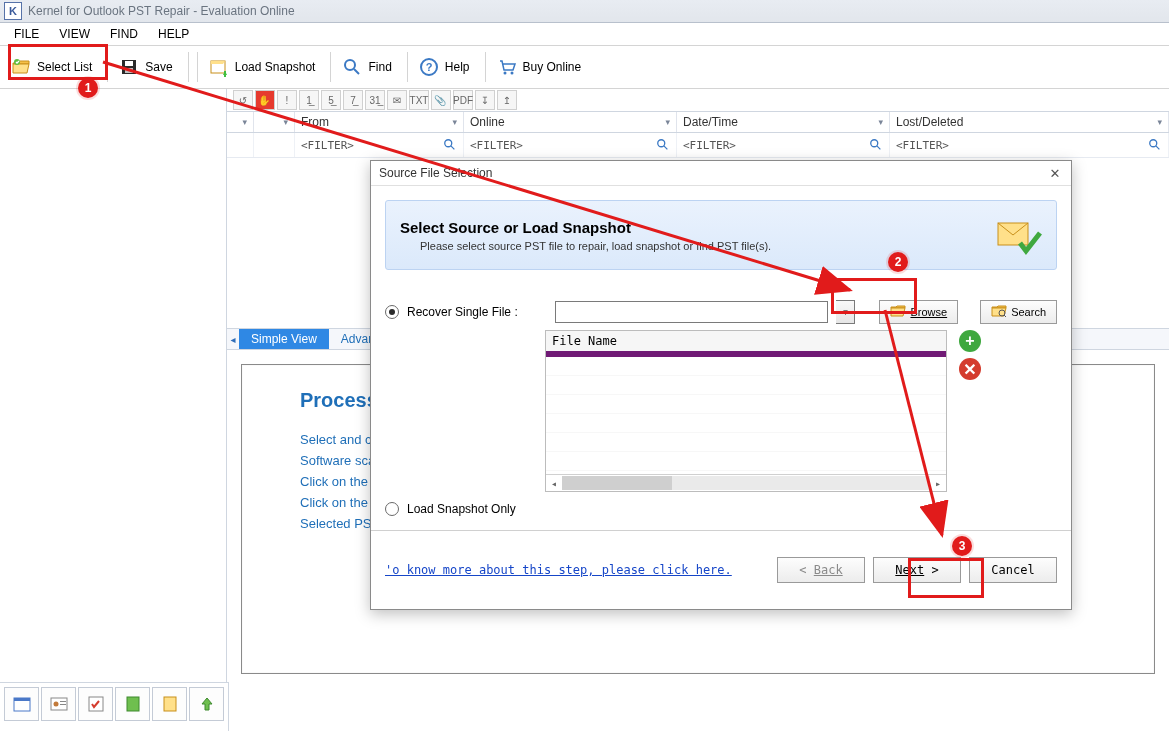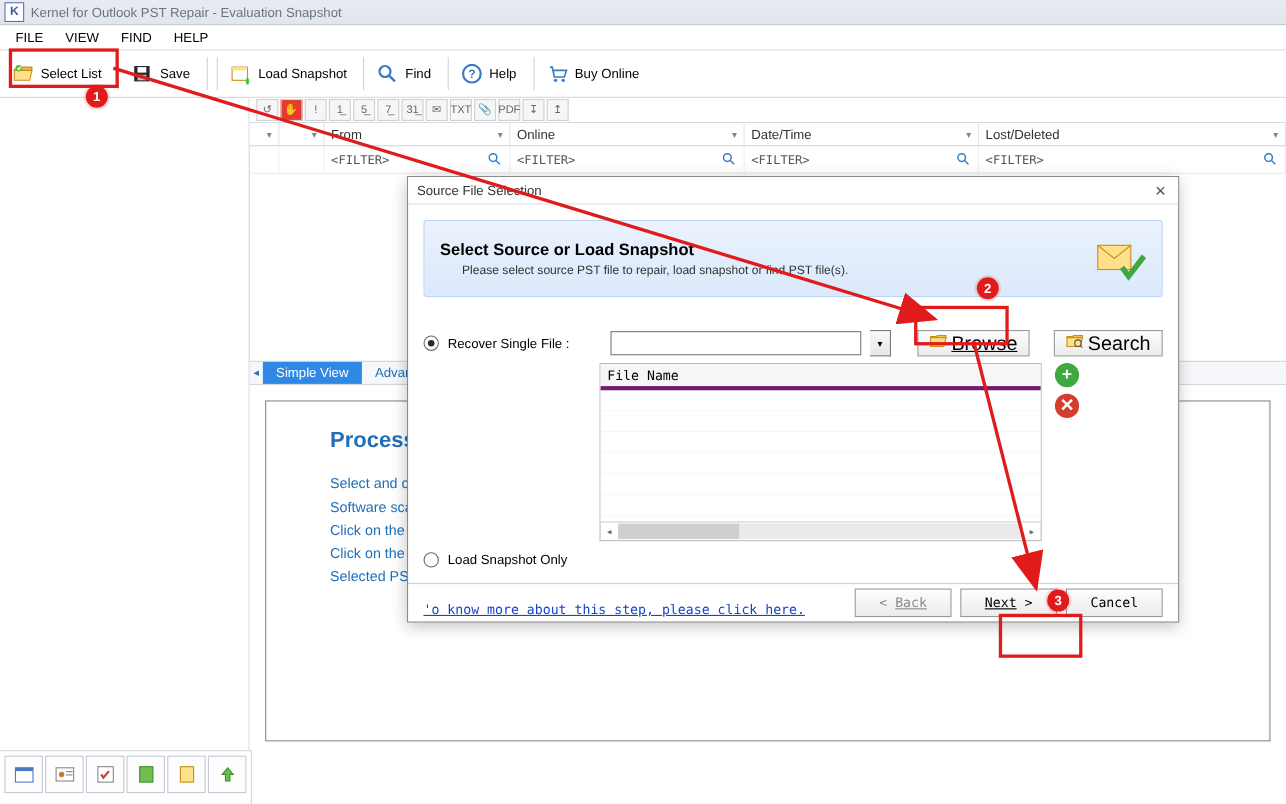--- a/index.html
+++ b/index.html
@@ -250,55 +250,55 @@
   }
   .dd-btn {
     width:18px;height:22px;border:1px solid #7a7a7a;border-left:none;
     background:linear-gradient(#f8f8f8,#e6e6e6);
     display:flex;align-items:center;justify-content:center;font-size:9px;
   }
   .btn-xs {
     display:flex;align-items:center;gap:4px;
     height:22px;padding:0 10px;
     border:1px solid #9a9a9a;background:linear-gradient(#fdfdfd,#ececec);
-    font-size:18px;
+    font-size:11px;
   }
   .btn-xs.browse { text-decoration:underline; }
 
   .file-list-wrap {
     margin:6px 0 0 160px;
     display:flex;gap:8px;align-items:flex-start;
   }
   .file-list {
     width:400px;height:160px;border:1px solid #bcbcbc;
     display:flex;flex-direction:column;
     font-family:monospace;font-size:12px;
   }
   .file-list-header {
-    border-bottom:4px solid #701a75;
+    border-bottom:6px solid #701a75;
     padding:3px 6px;background:#f6f6f6;
   }
   .file-list-body {
     flex:1;
     background-image: repeating-linear-gradient(#fff 0 18px, #f7f7f7 18px 19px);
   }
   .file-list-scroll {
     height:16px;display:flex;align-items:center;border-top:1px solid #d0d0d0;
   }
   .file-list-scroll .sb-arrow { width:16px;text-align:center;color:#666;font-size:10px; }
   .file-list-scroll .sb-track { flex:1;background:#eaeaea;height:14px;position:relative; }
   .file-list-scroll .sb-thumb { position:absolute;left:0;width:30%;height:100%;background:#cfcfcf; }
   .side-btns { display:flex;flex-direction:column;gap:6px;margin-left:4px; }
   .circ-btn { width:22px;height:22px;border-radius:50%;display:flex;align-items:center;justify-content:center;color:#fff;font-weight:bold;font-size:16px; }
   .circ-btn.add { background:#3fa83f; }
   .circ-btn.del { background:#d43c2e; }
 
   .modal-footer {
     border-top:1px solid #d0d0d0;
-    padding:4px 14px;display:flex;align-items:flex-end;
+    padding:26px 14px;display:flex;align-items:center;
   }
   .help-link {
     font-family:monospace;font-size:12px;color:#1646c8;text-decoration:underline;
   }
   .spacer { flex:1; }
   .nav-btn {
     min-width:66px;height:24px;
     border:1px solid #9a9a9a;
     background:linear-gradient(#fdfdfd,#ececec);
     display:flex;align-items:center;justify-content:center;
@@ -330,21 +330,21 @@
   .status-bar .sb-btn {
     width:34px;height:32px;border:1px solid #c4cbd6;background:#fdfdfd;
     display:flex;align-items:center;justify-content:center;
   }
 </style>
 </head>
 <body>
 
 <div class="titlebar">
   <div class="icon-box">K</div>
-  <span>Kernel for Outlook PST Repair - Evaluation Snapshot</span>
+  <span>Kernel for Outlook PST Repair - Evaluation Online</span>
 </div>
 
 <div class="menubar">
   <div class="menu-item">FILE</div>
   <div class="menu-item">VIEW</div>
   <div class="menu-item">FIND</div>
   <div class="menu-item">HELP</div>
 </div>
 
 <div class="toolbar">

